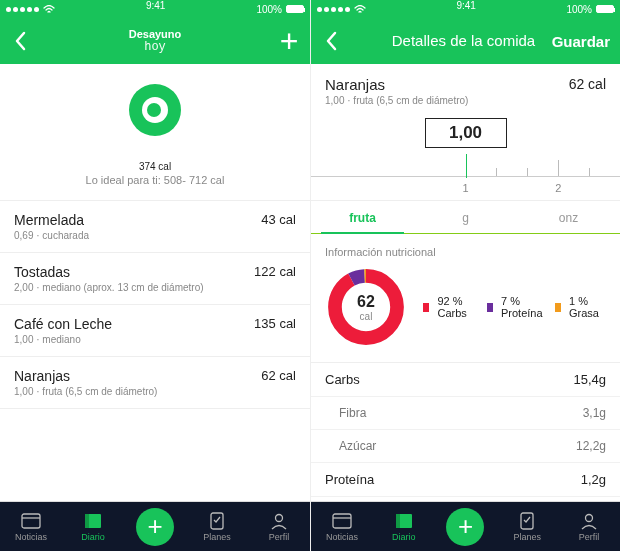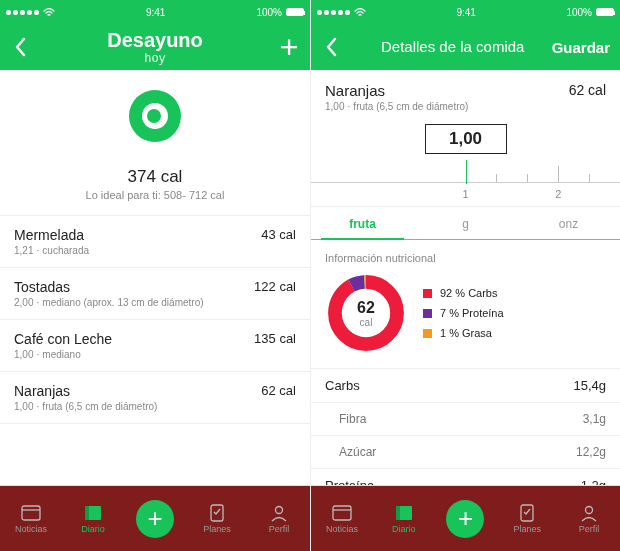--- a/index.html
+++ b/index.html
@@ -1,60 +1,60 @@
 <!DOCTYPE html>
 <html><head>
 <meta charset="utf-8">
 <style>
   * { box-sizing: border-box; margin: 0; padding: 0; font-family: -apple-system, "Helvetica Neue", Arial, sans-serif; }
   body { background: #f5f5f5; width: 620px; height: 551px; display: flex; overflow: hidden; }
   .phone { width: 310px; height: 551px; background: #fff; position: relative; display: flex; flex-direction: column; }
   .phone + .phone { border-left: 1px solid #eee; }
 
   
-  .statusbar { height: 18px; background: #18c35a; color: #fff; display: flex; align-items: center; justify-content: space-between; padding: 12px 6px; font-size: 10px; font-weight: 500; }
+  .statusbar { height: 18px; background: #18c35a; color: #fff; display: flex; justify-content: space-between; padding: 0 6px; font-size: 10px; font-weight: 500; }
   .sb-left, .sb-right { display: flex; align-items: center; gap: 4px; }
   .sb-dots { display: flex; gap: 2px; }
   .sb-dot { width: 5px; height: 5px; border-radius: 50%; background: #fff; }
   .sb-batt { width: 18px; height: 8px; border: 1px solid #fff; border-radius: 2px; position: relative; background: #fff; }
   .sb-batt:after { content:""; position:absolute; right:-2px; top:2px; width:1px; height:4px; background:#fff; }
 
   
   .navbar { height: 46px; background: #18c35a; color: #fff; display: flex; align-items: center; justify-content: space-between; padding: 0 10px; }
   .nav-left, .nav-right { width: 60px; display: flex; align-items: center; }
   .nav-right { justify-content: flex-end; }
   .nav-center { flex: 1; text-align: center; }
-  .nav-title { font-size: 20px; font-weight: 600; }
+  .nav-title { font-size: 11px; font-weight: 600; }
   .nav-sub { font-size: 12px; font-weight: 400; opacity: .95; font-family: Liberation Mono, monospace; }
   .nav-title-single { font-size: 15px; font-weight: 400; }
   .nav-action { font-size: 15px; font-weight: 600; }
   .nav-icon { width: 22px; height: 22px; display:flex; align-items:center; justify-content:center; }
   .plus-big { font-size: 32px; font-weight: 200; line-height: 0; }
 
   .content { flex: 1; overflow: auto; }
 
   
   .summary { text-align: center; padding: 20px 0 14px; }
   .summary-circle { width: 52px; height: 52px; border-radius: 50%; background: #18c35a; margin: 0 auto 12px; display:flex; align-items:center; justify-content:center; }
   .egg { width: 26px; height: 26px; border-radius: 50%; background: linear-gradient(#fff,#fff); position:relative; }
   .egg:after { content:""; position:absolute; left:5px; top:6px; width:14px; height:14px; border-radius:50%; background:#18c35a; }
-  .summary-cal { font-size: 17px; color:#222;margin-top:25px; }
+  .summary-cal { font-size: 10px; color:#222;margin-top:25px; }
   .summary-hint { font-size: 11px; color:#888; margin-top:2px; }
 
   
   .list { }
   .row { padding: 11px 14px; border-top: 1px solid #eee; display:flex; justify-content:space-between; align-items:flex-start; }
   .row:last-child { border-bottom: 1px solid #eee; }
   .row-left { max-width: 230px; }
   .row-name { font-size: 14px; color:#222; }
   .row-sub { font-size: 10px; color:#888; margin-top:2px; }
   .row-cal { font-size: 13px; color:#222; white-space: nowrap; }
 
   
-  .tabbar { height: 66px; border-top: 1px solid #ddd; display:flex; background:#7f1d1d; }
+  .tabbar { height: 50px; border-top: 1px solid #ddd; display:flex; background:#0f172a; }
   .tab { flex:1; display:flex; flex-direction:column; align-items:center; justify-content:center; gap:2px; font-size:9px; color:#999; }
   .tab.active { color:#18c35a; }
   .tab-icon { width:22px; height:18px; display:flex; align-items:center; justify-content:center; }
   .fab { width:38px; height:38px; border-radius:50%; background:#18c35a; color:#fff; display:flex; align-items:center; justify-content:center; font-size:26px; font-weight:300; }
 
   
   .food-head { padding: 12px 14px 8px; display:flex; justify-content:space-between; }
   .food-name { font-size: 15px; color:#222; }
   .food-sub { font-size: 10px; color:#888; margin-top:2px; }
   .food-cal { font-size: 14px; color:#222; }
@@ -76,21 +76,21 @@
   .unit.active:after { content:""; position:absolute; left:10%; right:10%; bottom:-1px; height:2px; background:#18c35a; }
 
   
   .nutri { padding: 12px 14px 0; font-size: 11px; color:#888; }
   .nutri-chart-row { display:flex; align-items:center; gap:16px; padding: 8px 14px 14px; }
   .donut { width:82px; height:82px; position:relative; }
   .donut svg { width:82px; height:82px; transform: rotate(-90deg); }
   .donut-center { position:absolute; inset:0; display:flex; flex-direction:column; align-items:center; justify-content:center; }
   .dc-val { font-size:16px; color:#222; font-weight:600; }
   .dc-cal { font-size:10px; color:#888; }
-  .legend { display:flex; flex-direction:column; gap:8px; }
+  .legend { display:flex; flex-direction:row; gap:8px; }
   .leg-item { display:flex; align-items:center; gap:8px; font-size:11px; color:#222; }
   .leg-sw { width:9px; height:9px; }
 
   
   .nut-list { border-top:1px solid #eee; }
   .nut-row { display:flex; justify-content:space-between; padding:9px 14px; font-size:13px; color:#222; border-bottom:1px solid #f1f1f1; }
   .nut-row.sub { padding-left:28px; color:#777; font-size:12px; }
   .nut-row.sub span:last-child { color:#777; }
 </style>
 </head>
@@ -140,21 +140,21 @@
           <div class="egg"></div>
         </div>
       <div class="summary-cal">374 cal</div>
       <div class="summary-hint">Lo ideal para ti: 508- 712 cal</div>
     </div>
 
     <div class="list">
       <div class="row">
         <div class="row-left">
           <div class="row-name">Mermelada</div>
-          <div class="row-sub">1,21 · cucharada</div>
+          <div class="row-sub">0,69 · cucharada</div>
         </div>
         <div class="row-cal">43 cal</div>
       </div>
       <div class="row">
         <div class="row-left">
           <div class="row-name">Tostadas</div>
           <div class="row-sub">2,00 · mediano (aprox. 13 cm de diámetro)</div>
         </div>
         <div class="row-cal">122 cal</div>
       </div>
@@ -240,21 +240,21 @@
   </div>
 
   <div class="navbar">
     <div class="nav-left">
       <span class="nav-icon">
         <svg width="14" height="20" viewBox="0 0 14 20">
             <path d="M10 2 L3 10 L10 18" stroke="#fff" stroke-width="2.5" fill="none" stroke-linecap="round" stroke-linejoin="round"></path>
           </svg>
       </span>
     </div>
-    <div class="nav-center" style="text-align:left; padding-right:4px;">
+    <div class="nav-center" style="text-align:center; padding-right:4px;">
       <span class="nav-title-single">Detalles de la comida</span>
     </div>
     <div class="nav-right">
       <span class="nav-action">Guardar</span>
     </div>
   </div>
 
   <div class="content">
     <div class="food-head">
       <div>

